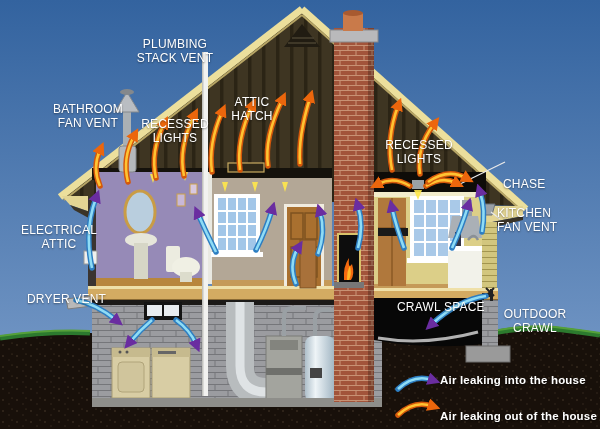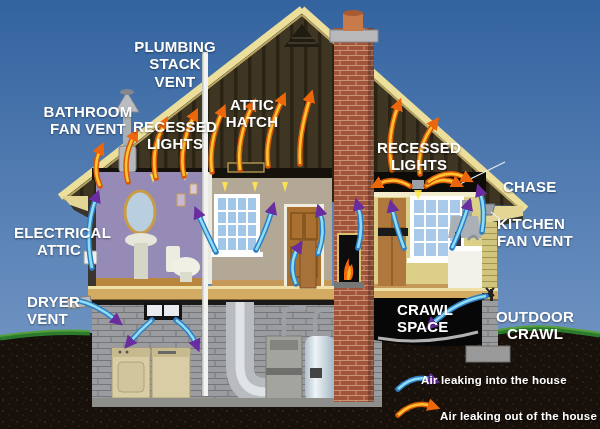--- a/index.html
+++ b/index.html
@@ -1,19 +1,19 @@
 <!DOCTYPE html>
 <html><head>
 <meta charset="utf-8">
 <style>
   html,body{margin:0;padding:0;}
   body{width:600px;height:429px;overflow:hidden;position:relative;
        font-family:"Liberation Sans",sans-serif;background:#3a6bae;}
   #scene{position:absolute;left:0;top:0;}
-  .label{position:absolute;color:#fff;font-weight:bold;font-size:15px;line-height:1.15;
+  .label{position:absolute;color:#fff;font-weight:normal;font-size:12px;line-height:1.15;
          letter-spacing:.2px;white-space:pre-line;text-shadow:0 1px 2px rgba(0,0,0,.45);}
   .center{text-align:center;}
   .left{text-align:left;}
   .legend-text{position:absolute;color:#fff;font-weight:bold;font-size:11.5px;
          letter-spacing:.2px;text-shadow:0 1px 2px rgba(0,0,0,.6);}
   
   .flow-under-out{fill:none;stroke:#d4570a;stroke-width:5.5;stroke-linecap:round;}
   .flow-core-out{fill:none;stroke:#ffc332;stroke-width:2.6;}
   .flow-under-in{fill:none;stroke:#2d7ec2;stroke-width:5.5;stroke-linecap:round;}
   .flow-core-in{fill:none;stroke:#8fdcf5;stroke-width:2.6;}
@@ -395,25 +395,25 @@
 STACK VENT</div>
 <div class="label center" style="left:43px;top:103px;width:90px;">BATHROOM
 FAN VENT</div>
 <div class="label center" style="left:130px;top:118px;width:90px;">RECESSED
 LIGHTS</div>
 <div class="label center" style="left:217px;top:96px;width:70px;">ATTIC
 HATCH</div>
 <div class="label center" style="left:374px;top:139px;width:90px;">RECESSED
 LIGHTS</div>
 <div class="label left" style="left:503px;top:146px;width:55px;margin-top:32px;">CHASE</div>
-<div class="label left" style="left:497px;top:215px;width:80px;">KITCHEN
+<div class="label left" style="left:497px;top:207px;width:80px;">KITCHEN
 FAN VENT</div>
 <div class="label center" style="left:14px;top:224px;width:90px;">ELECTRICAL
 ATTIC</div>
 <div class="label left" style="left:27px;top:293px;width:90px;">DRYER VENT</div>
 <div class="label left" style="left:381px;top:301px;width:100px;margin-left:16px;">CRAWL SPACE</div>
 <div class="label center" style="left:495px;top:308px;width:80px;">OUTDOOR
 CRAWL</div>
 
 <div>
-  <div class="legend-text" style="left:421px;top:374px;">Air leaking into the house</div>
+  <div class="legend-text" style="left:440px;top:374px;">Air leaking into the house</div>
   <div class="legend-text" style="left:440px;top:400px;margin-top:10px;">Air leaking out of the house</div>
 </div>
 
 </body></html>

